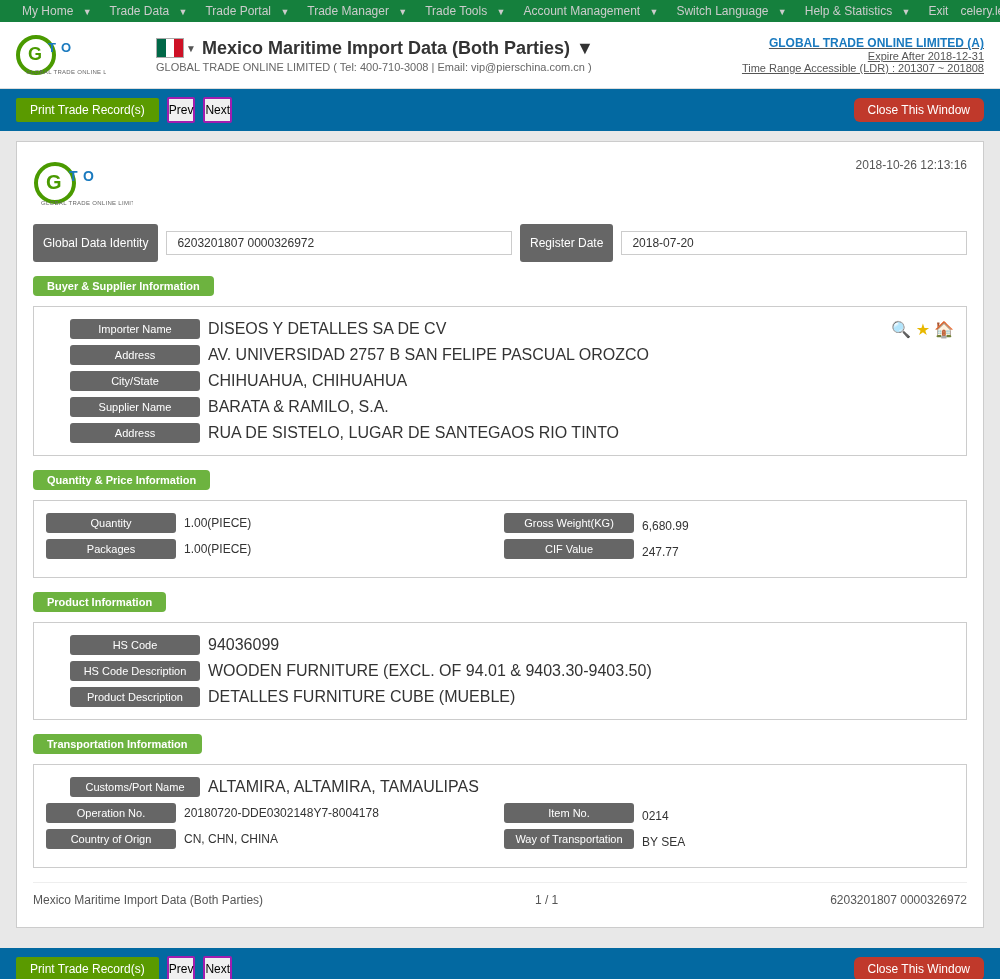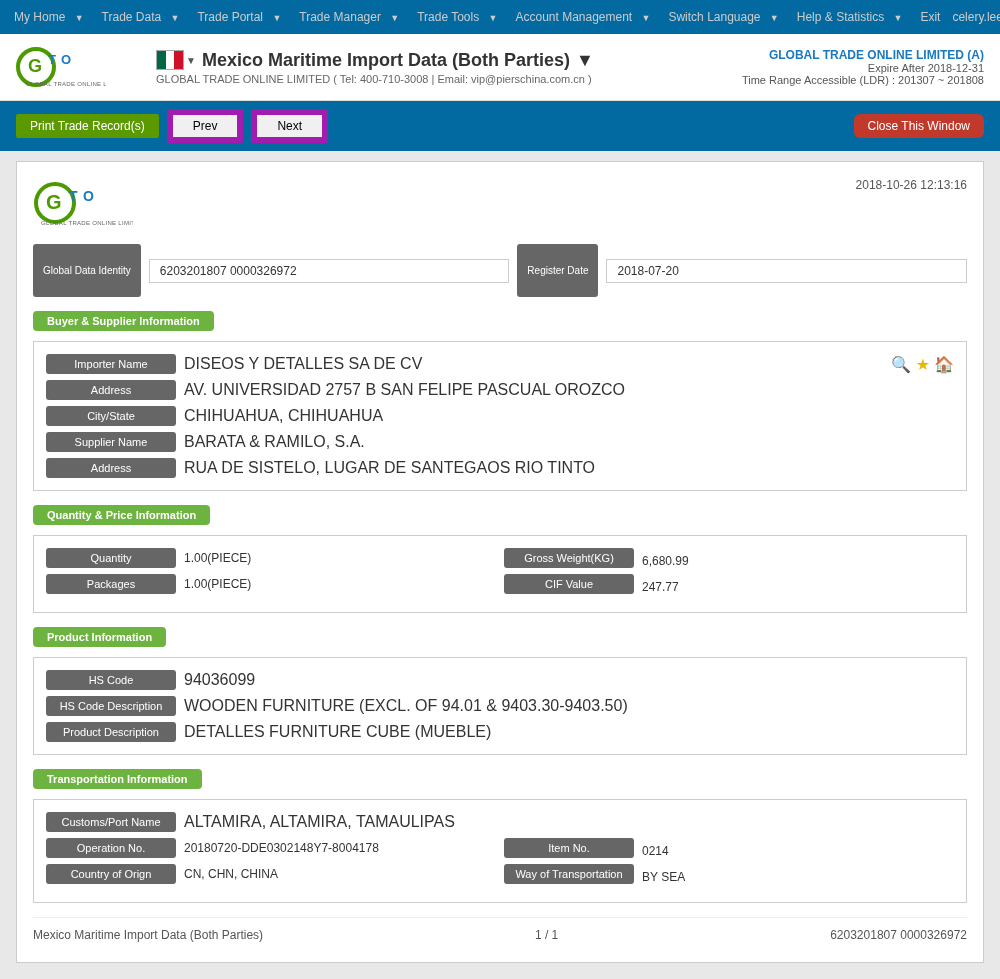--- a/index.html
+++ b/index.html
@@ -1,25 +1,25 @@
 <!DOCTYPE html>
 <html><head>
   <meta charset="utf-8">
   <style>
     * { margin: 0; padding: 0; box-sizing: border-box; }
     body { font-family: Arial, sans-serif; font-size: 12px; background: #e8e8e8; color: #333; width: 1000px; }
 
     
     .top-nav {
-      background: #0369a1;
+      background: #15803d;
       color: #ccc;
       display: flex;
       align-items: center;
-      padding: 0 8px;
-      height: 34px;
+      padding: 0 16px;
+      height: 22px;
       font-size: 12px;
     }
     .top-nav a, .top-nav span {
       color: #ccc;
       text-decoration: none;
       padding: 0 6px;
       cursor: pointer;
       white-space: nowrap;
     }
     .top-nav .nav-arrow { font-size: 9px; }
@@ -52,20 +52,21 @@
     }
     .header-subtitle {
       font-size: 11px;
       color: #666;
       margin-top: 2px;
     }
     .header-right {
       text-align: right;
       font-size: 11px;
       color: #555;
+      text-decoration: underline;
     }
     .header-right .company-name {
       color: #1a7abf;
       font-weight: bold;
       font-size: 12px;
     }
 
     
     .toolbar {
       background: #0369a1;
@@ -78,22 +79,22 @@
       background: #5a9a00;
       color: #fff;
       border: none;
       padding: 5px 14px;
       cursor: pointer;
       font-size: 12px;
       border-radius: 2px;
     }
     .btn-nav {
       background: #f0f0f0;
-      border: 6px solid #a21caf;
-      padding: 4px 20px;
+      border: 2px solid #a21caf;
+      padding: 4px 0;
       cursor: pointer;
       font-size: 12px;
       border-radius: 2px;
       text-align: center;
     }
     .btn-close {
       background: #c0392b;
       color: #fff;
       border: none;
       padding: 5px 14px;
@@ -133,23 +134,23 @@
     
     .identity-row {
       display: flex;
       align-items: center;
       gap: 8px;
       margin-bottom: 14px;
     }
     .label-pill {
       background: #666;
       color: #fff;
-      padding: 21px 10px;
+      padding: 12px 10px;
       border-radius: 3px;
-      font-size: 10px;
+      font-size: 12px;
       white-space: nowrap;
     }
     .value-box {
       border: 1px solid #ccc;
       padding: 4px 10px;
       font-size: 12px;
       flex: 1;
     }
 
     
@@ -168,20 +169,21 @@
     .info-section {
       border: 1px solid #ccc;
       padding: 12px;
       margin-bottom: 14px;
     }
     .info-row {
       display: flex;
       align-items: center;
       margin-bottom: 6px;
       gap: 8px;
+      margin-left: 24px;
     }
     .info-row:last-child { margin-bottom: 0; }
     .info-label {
       background: #666;
       color: #fff;
       padding: 4px 10px;
       border-radius: 3px;
       font-size: 11px;
       min-width: 130px;
       text-align: center;

